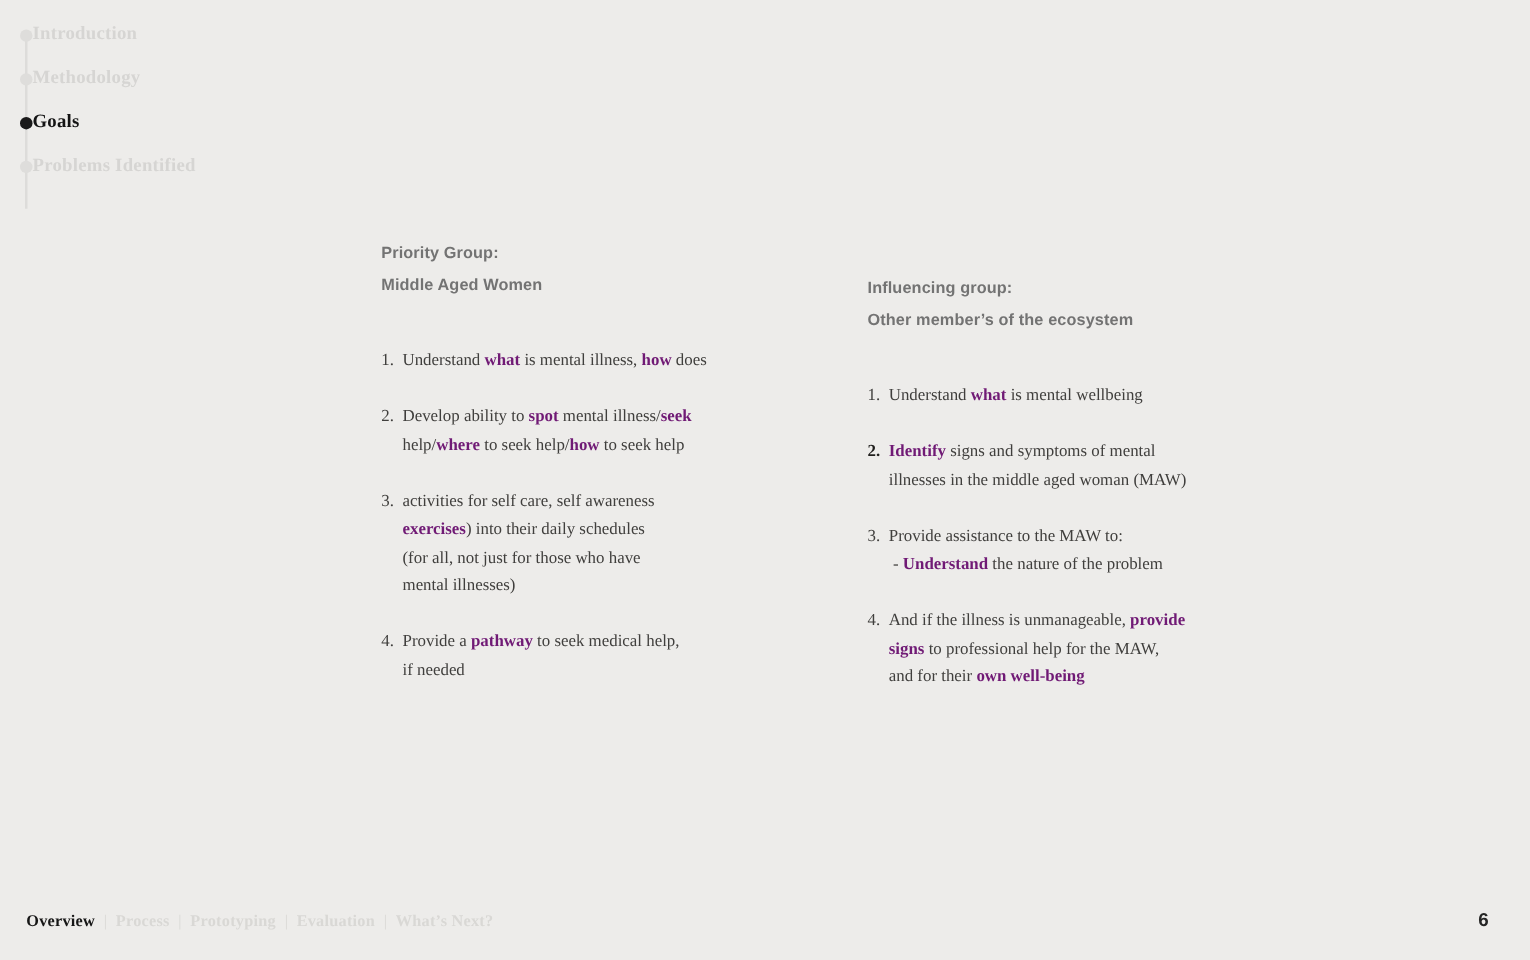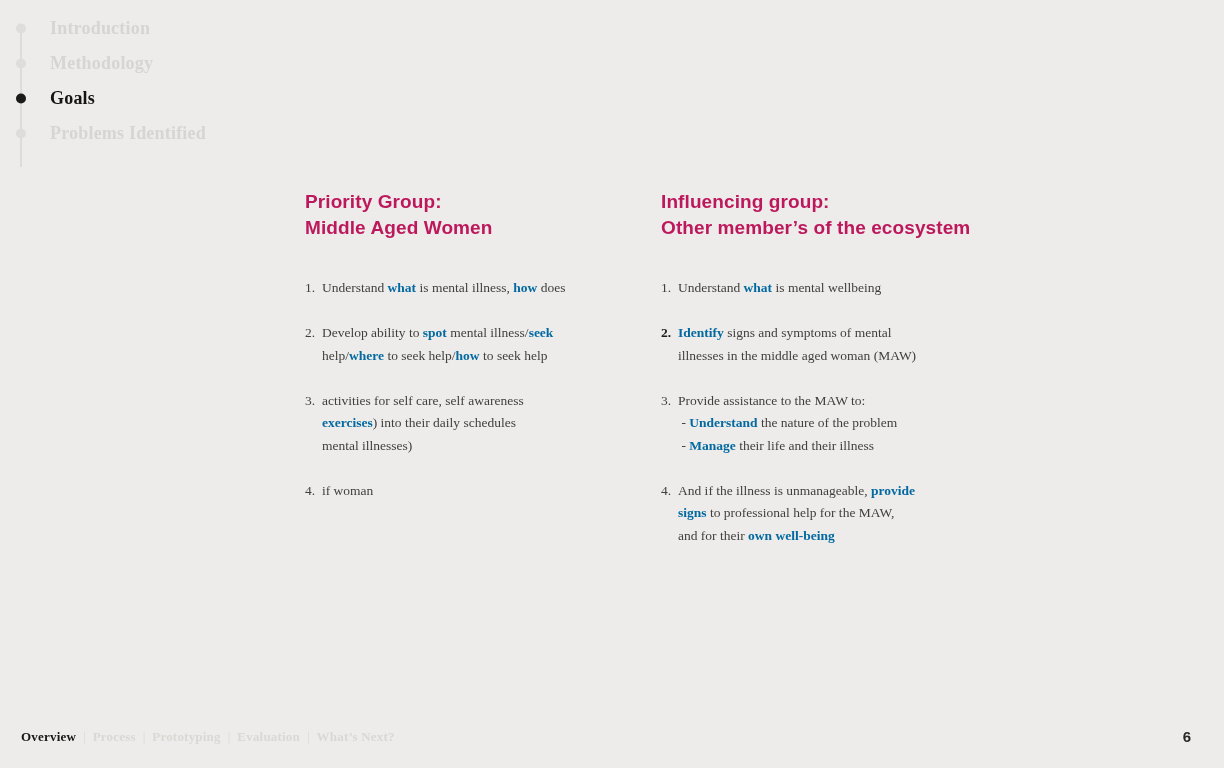--- a/index.html
+++ b/index.html
@@ -16,46 +16,46 @@
     background:#dddcda;
   }
   .nav-item{
     position:absolute;left:16px;display:flex;align-items:center;
     transform:translateY(-50%);cursor:default;
   }
   .nav-dot{
     width:10px;height:10px;border-radius:50%;background:#dedddb;flex:none;
   }
   .nav-label{
-    margin-left:24px;font-size:18px;font-weight:700;color:#d6d5d3;
+    font-size:15px;font-weight:700;color:#d6d5d3;
     letter-spacing:.2px;white-space:nowrap;
   }
   .nav-item.active .nav-dot{background:#1a1a1a;}
   .nav-item.active .nav-label{color:#141414;}
 
   
   .col{position:absolute;top:189px;}
   .col1{left:305px;width:300px;}
-  .col2{left:661px;width:320px;}
+  .col2{left:694px;width:320px;margin-top:28px;}
   .col-heading{
     font-family:"Liberation Sans", sans-serif;
-    font-size:19px;font-weight:700;color:#be185d;
+    font-size:13px;font-weight:700;color:#737373;
     line-height:25.5px;letter-spacing:.1px;margin:0 0 37px 0;
   }
   .list{margin-top:0;}
   .li{display:flex;margin-bottom:22.5px;}
   .li .num{
     flex:none;width:17px;font-size:13.5px;color:#403f3d;line-height:22.5px;
   }
   .li .num.bold{font-weight:700;color:#1f1e1c;}
   .li .body{flex:1;}
   .li .line{
     font-size:13.5px;color:#403f3d;line-height:22.5px;white-space:nowrap;
   }
-  .li b{font-weight:700;color:#0369a1;}
+  .li b{font-weight:700;color:#701a75;}
 
   
   .footer{
     position:absolute;left:21px;bottom:23px;font-size:13px;white-space:nowrap;
   }
   .footer-tab{
     color:#d9d8d5;font-weight:700;letter-spacing:.2px;cursor:default;text-align:right;
   }
   .footer-tab.active{color:#161616;}
   .footer-sep{color:#d9d8d5;margin:0 7px;}
@@ -108,27 +108,29 @@
           <div class="body">
             <div class="line">Develop ability to <b>spot</b> mental illness/<b>seek</b></div>
             <div class="line">help/<b>where</b> to seek help/<b>how</b> to seek help</div>
           </div>
         </div>
         <div class="li">
           <span class="num">3.</span>
           <div class="body">
             <div class="line">activities for self care, self awareness</div>
             <div class="line"><b>exercises</b>) into their daily schedules</div>
+            <div class="line">(for all, not just for those who have</div>
             <div class="line">mental illnesses)</div>
           </div>
         </div>
         <div class="li">
           <span class="num">4.</span>
           <div class="body">
-            <div class="line">if woman</div>
+            <div class="line">Provide a <b>pathway</b> to seek medical help,</div>
+            <div class="line">if needed</div>
           </div>
         </div>
       </div>
   </section>
 
   <section class="col col2">
     <h2 class="col-heading">
       <div>Influencing group:</div>
       <div>Other member’s of the ecosystem</div>
     </h2>
@@ -144,21 +146,20 @@
           <div class="body">
             <div class="line"><b>Identify</b> signs and symptoms of mental</div>
             <div class="line">illnesses in the middle aged woman (MAW)</div>
           </div>
         </div>
         <div class="li">
           <span class="num">3.</span>
           <div class="body">
             <div class="line">Provide assistance to the MAW to:</div>
             <div class="line">&nbsp;- <b>Understand</b> the nature of the problem</div>
-            <div class="line">&nbsp;- <b>Manage</b> their life and their illness</div>
           </div>
         </div>
         <div class="li">
           <span class="num">4.</span>
           <div class="body">
             <div class="line">And if the illness is unmanageable, <b>provide</b></div>
             <div class="line"><b>signs</b> to professional help for the MAW,</div>
             <div class="line">and for their <b>own well-being</b></div>
           </div>
         </div>

